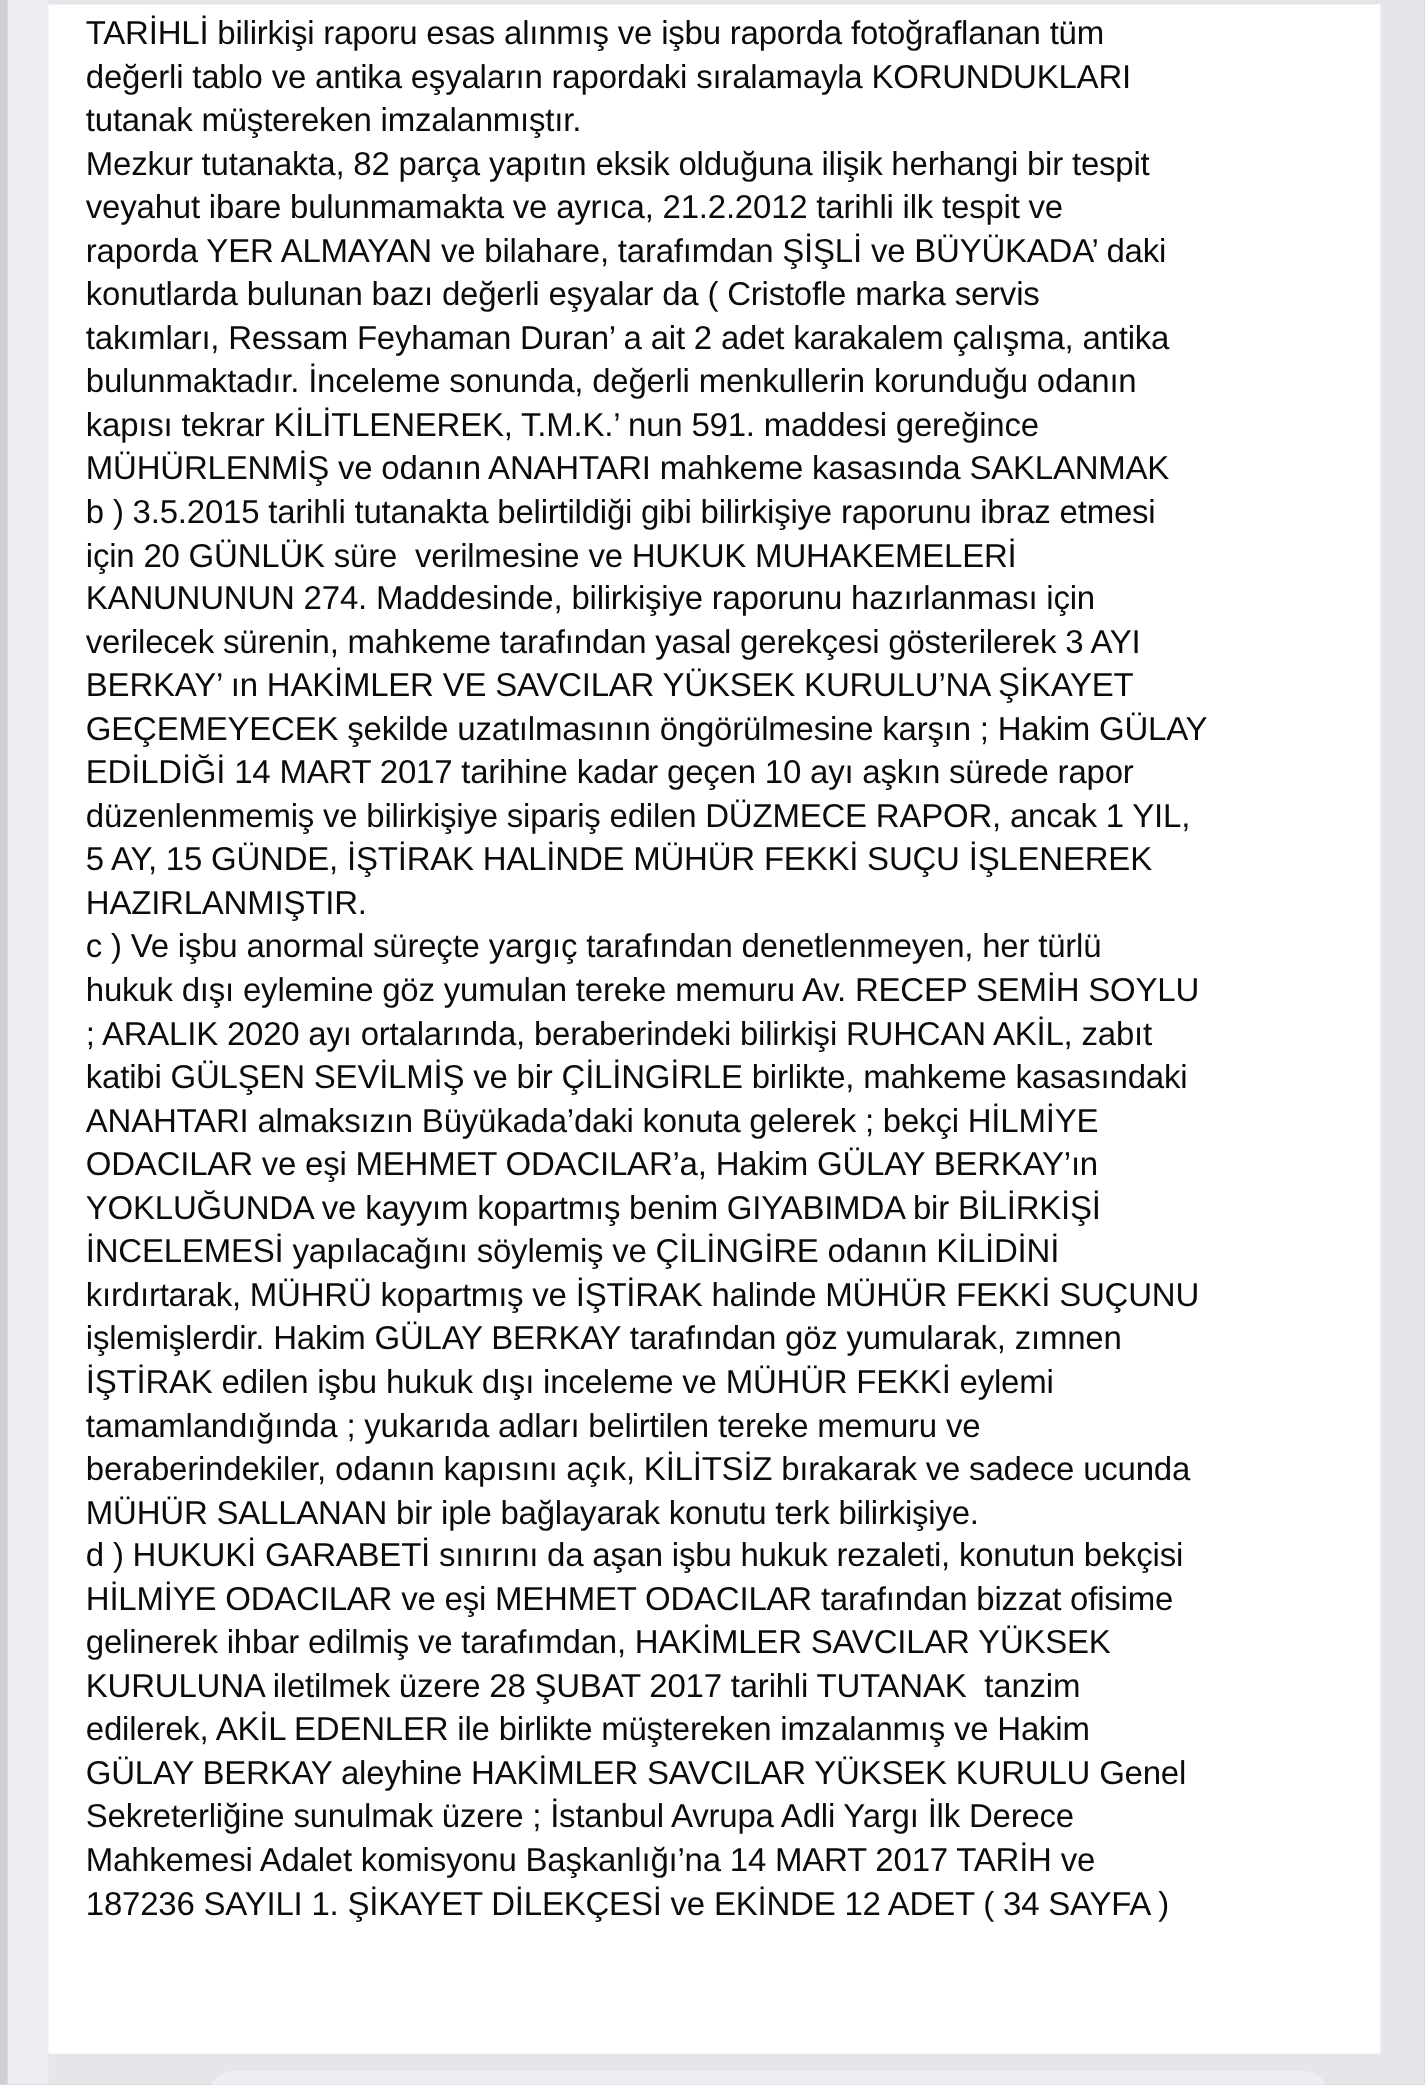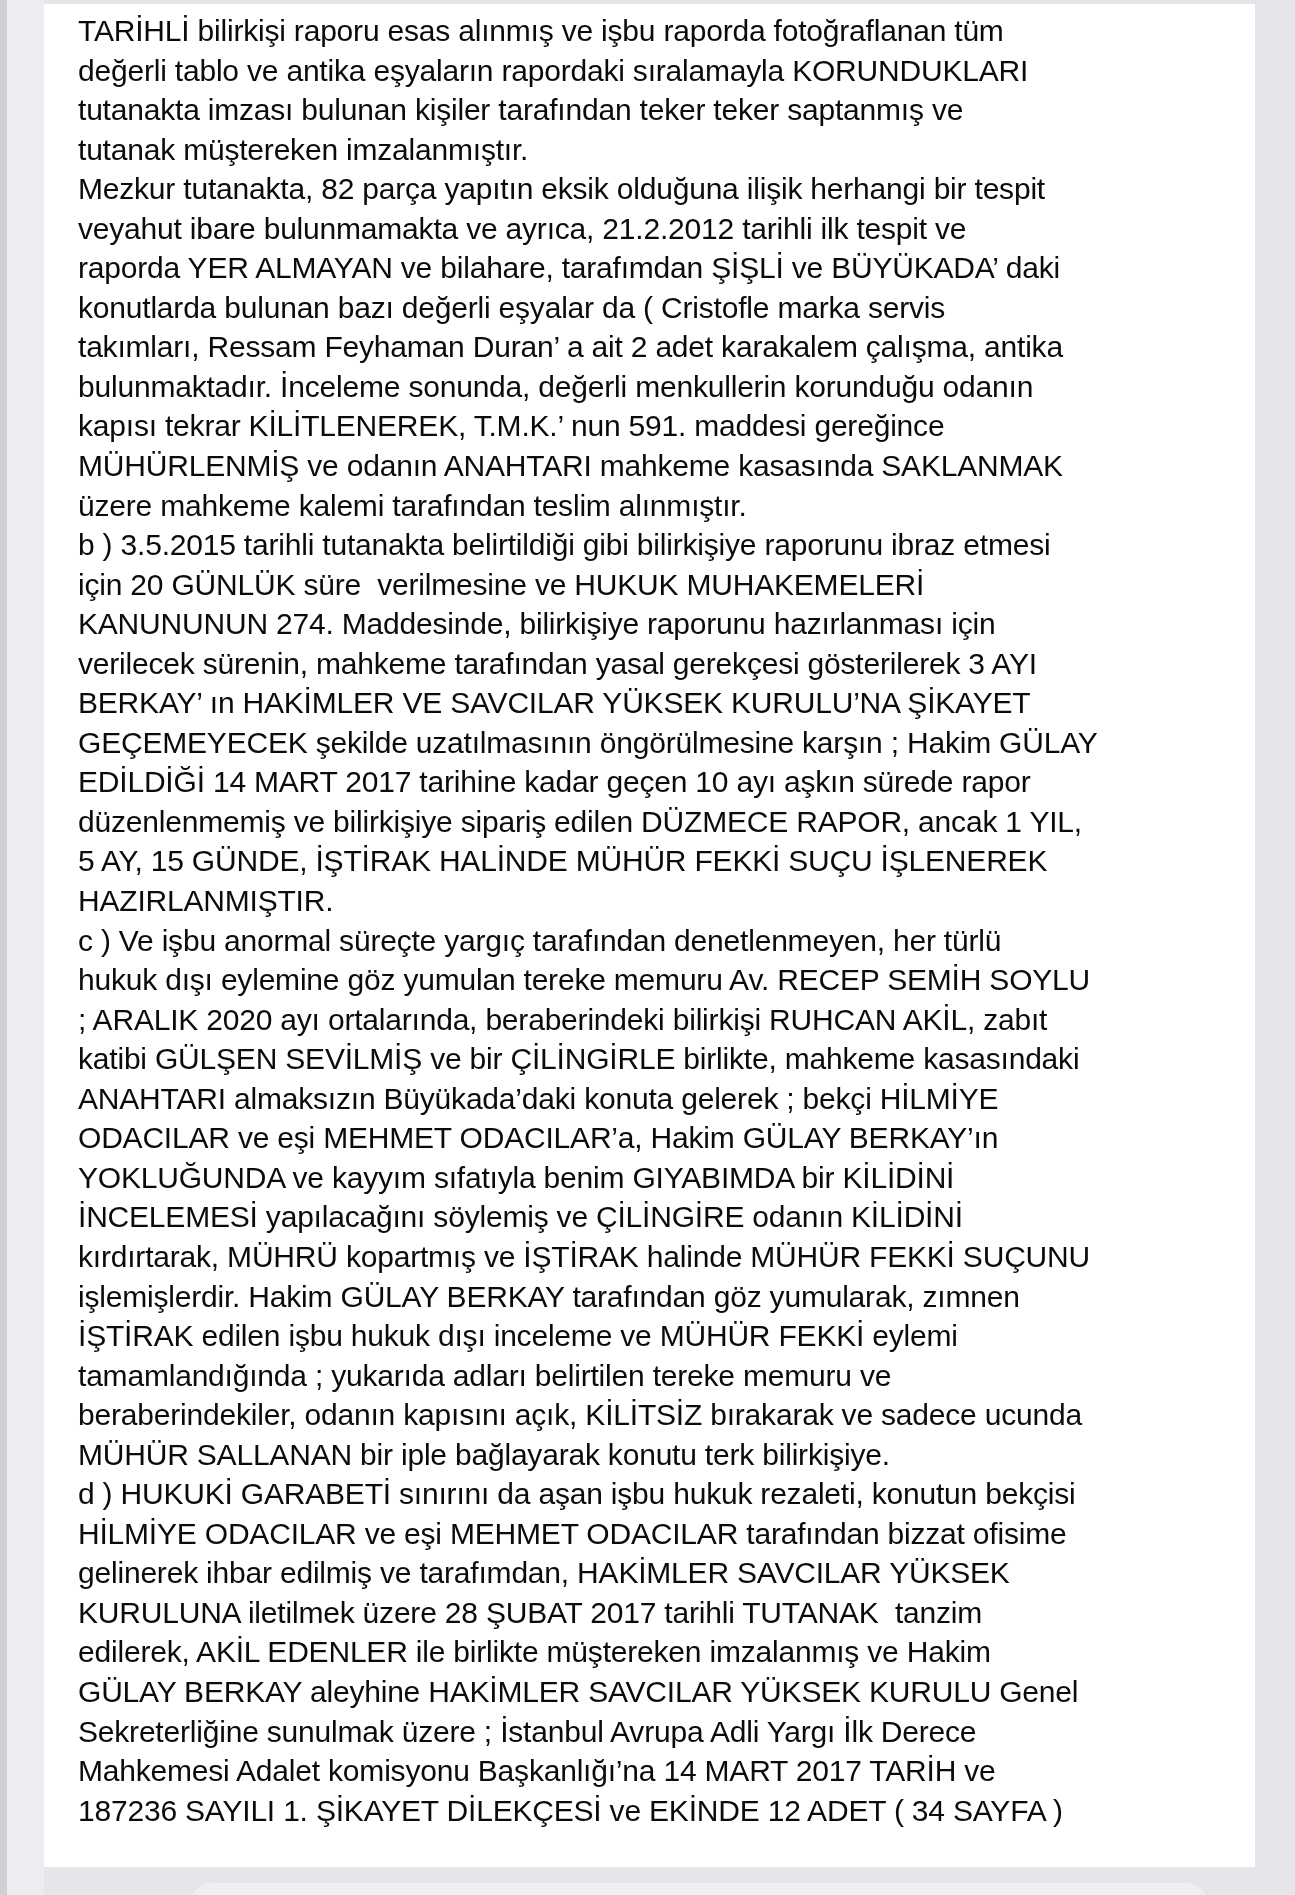--- a/index.html
+++ b/index.html
@@ -62,48 +62,46 @@
 <body>
 
 <div class="screen">
   <div class="left-strip"></div>
   <div class="gutter"></div>
 
   <div class="page-card">
     <div class="doc-text">
         <div class="line">TARİHLİ bilirkişi raporu esas alınmış ve işbu raporda fotoğraflanan tüm</div>
         <div class="line">değerli tablo ve antika eşyaların rapordaki sıralamayla KORUNDUKLARI</div>
-        <div class="line">tutanakta imzası bulunan kişiler tarafından teker teker saptanmış ve</div>
         <div class="line">tutanak müştereken imzalanmıştır.</div>
         <div class="line">Mezkur tutanakta, 82 parça yapıtın eksik olduğuna ilişik herhangi bir tespit</div>
         <div class="line">veyahut ibare bulunmamakta ve ayrıca, 21.2.2012 tarihli ilk tespit ve</div>
         <div class="line">raporda YER ALMAYAN ve bilahare, tarafımdan ŞİŞLİ ve BÜYÜKADA’ daki</div>
         <div class="line">konutlarda bulunan bazı değerli eşyalar da ( Cristofle marka servis</div>
         <div class="line">takımları, Ressam Feyhaman Duran’ a ait 2 adet karakalem çalışma, antika</div>
         <div class="line">bulunmaktadır. İnceleme sonunda, değerli menkullerin korunduğu odanın</div>
         <div class="line">kapısı tekrar KİLİTLENEREK, T.M.K.’ nun 591. maddesi gereğince</div>
         <div class="line">MÜHÜRLENMİŞ ve odanın ANAHTARI mahkeme kasasında SAKLANMAK</div>
-        <div class="line">üzere mahkeme kalemi tarafından teslim alınmıştır.</div>
         <div class="line">b ) 3.5.2015 tarihli tutanakta belirtildiği gibi bilirkişiye raporunu ibraz etmesi</div>
         <div class="line">için 20 GÜNLÜK süre  verilmesine ve HUKUK MUHAKEMELERİ</div>
         <div class="line">KANUNUNUN 274. Maddesinde, bilirkişiye raporunu hazırlanması için</div>
         <div class="line">verilecek sürenin, mahkeme tarafından yasal gerekçesi gösterilerek 3 AYI</div>
         <div class="line">BERKAY’ ın HAKİMLER VE SAVCILAR YÜKSEK KURULU’NA ŞİKAYET</div>
         <div class="line">GEÇEMEYECEK şekilde uzatılmasının öngörülmesine karşın ; Hakim GÜLAY</div>
         <div class="line">EDİLDİĞİ 14 MART 2017 tarihine kadar geçen 10 ayı aşkın sürede rapor</div>
         <div class="line">düzenlenmemiş ve bilirkişiye sipariş edilen DÜZMECE RAPOR, ancak 1 YIL,</div>
         <div class="line">5 AY, 15 GÜNDE, İŞTİRAK HALİNDE MÜHÜR FEKKİ SUÇU İŞLENEREK</div>
         <div class="line">HAZIRLANMIŞTIR.</div>
         <div class="line">c ) Ve işbu anormal süreçte yargıç tarafından denetlenmeyen, her türlü</div>
         <div class="line">hukuk dışı eylemine göz yumulan tereke memuru Av. RECEP SEMİH SOYLU</div>
         <div class="line">; ARALIK 2020 ayı ortalarında, beraberindeki bilirkişi RUHCAN AKİL, zabıt</div>
         <div class="line">katibi GÜLŞEN SEVİLMİŞ ve bir ÇİLİNGİRLE birlikte, mahkeme kasasındaki</div>
         <div class="line">ANAHTARI almaksızın Büyükada’daki konuta gelerek ; bekçi HİLMİYE</div>
         <div class="line">ODACILAR ve eşi MEHMET ODACILAR’a, Hakim GÜLAY BERKAY’ın</div>
-        <div class="line">YOKLUĞUNDA ve kayyım sıfatıyla benim GIYABIMDA bir KİLİDİNİ</div>
+        <div class="line">YOKLUĞUNDA ve kayyım kopartmış benim GIYABIMDA bir BİLİRKİŞİ</div>
         <div class="line">İNCELEMESİ yapılacağını söylemiş ve ÇİLİNGİRE odanın KİLİDİNİ</div>
         <div class="line">kırdırtarak, MÜHRÜ kopartmış ve İŞTİRAK halinde MÜHÜR FEKKİ SUÇUNU</div>
         <div class="line">işlemişlerdir. Hakim GÜLAY BERKAY tarafından göz yumularak, zımnen</div>
         <div class="line">İŞTİRAK edilen işbu hukuk dışı inceleme ve MÜHÜR FEKKİ eylemi</div>
         <div class="line">tamamlandığında ; yukarıda adları belirtilen tereke memuru ve</div>
         <div class="line">beraberindekiler, odanın kapısını açık, KİLİTSİZ bırakarak ve sadece ucunda</div>
         <div class="line">MÜHÜR SALLANAN bir iple bağlayarak konutu terk bilirkişiye.</div>
         <div class="line">d ) HUKUKİ GARABETİ sınırını da aşan işbu hukuk rezaleti, konutun bekçisi</div>
         <div class="line">HİLMİYE ODACILAR ve eşi MEHMET ODACILAR tarafından bizzat ofisime</div>
         <div class="line">gelinerek ihbar edilmiş ve tarafımdan, HAKİMLER SAVCILAR YÜKSEK</div>

